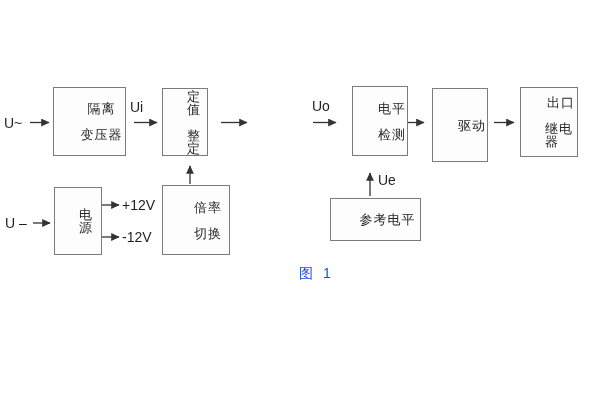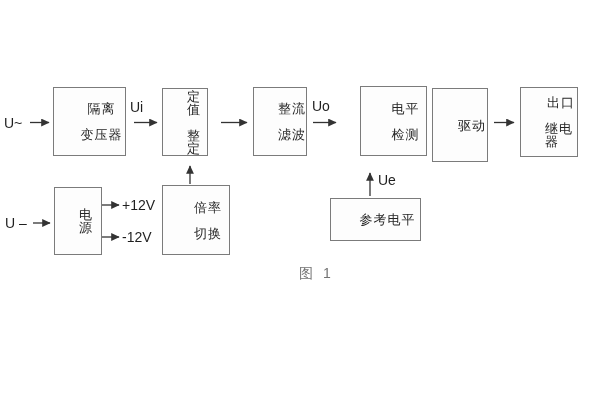--- a/index.html
+++ b/index.html
@@ -13,21 +13,21 @@
     border:1px solid #7b7b7b; background:#fdfdfd;
     display:flex; flex-direction:column; align-items:center; justify-content:center;
     color:#262626; font-size:13px; line-height:13px; letter-spacing:1px;padding-left:24px;
   }
   .box.two { gap:13px; }
   .lbl {
     position:absolute; color:#1f1f1f; font-size:14px; line-height:14px;
     font-weight:400; white-space:pre;
   }
   .caption {
-    position:absolute; color:#737373; font-size:14px; line-height:15px;
+    position:absolute; color:#1d4ed8; font-size:14px; line-height:15px;
     letter-spacing:3px; white-space:pre;
   }
 </style>
 </head>
 <body>
 
 <div class="canvas">
 
   <svg class="wires" width="600" height="400" viewBox="0 0 600 400">
     <defs>
@@ -53,26 +53,22 @@
   <div class="box two" style="left:53px;top:87px;width:73px;height:69px">
     <span>隔离</span>
     <span>变压器</span>
   </div>
 
   <div class="box two" style="left:162px;top:88px;width:46px;height:68px">
     <span>定值</span>
     <span>整定</span>
   </div>
 
-  <div class="box two" style="left:253px;top:87px;width:54px;height:69px">
-    <span>整流</span>
-    <span>滤波</span>
-  </div>
 
-  <div class="box two" style="left:360px;top:86px;width:67px;height:70px">
+  <div class="box two" style="left:352px;top:86px;width:56px;height:70px">
     <span>电平</span>
     <span>检测</span>
   </div>
 
   <div class="box" style="left:432px;top:88px;width:56px;height:74px">
     <span>驱动</span>
   </div>
 
   <div class="box two" style="left:520px;top:87px;width:58px;height:70px">
     <span>出口</span>

